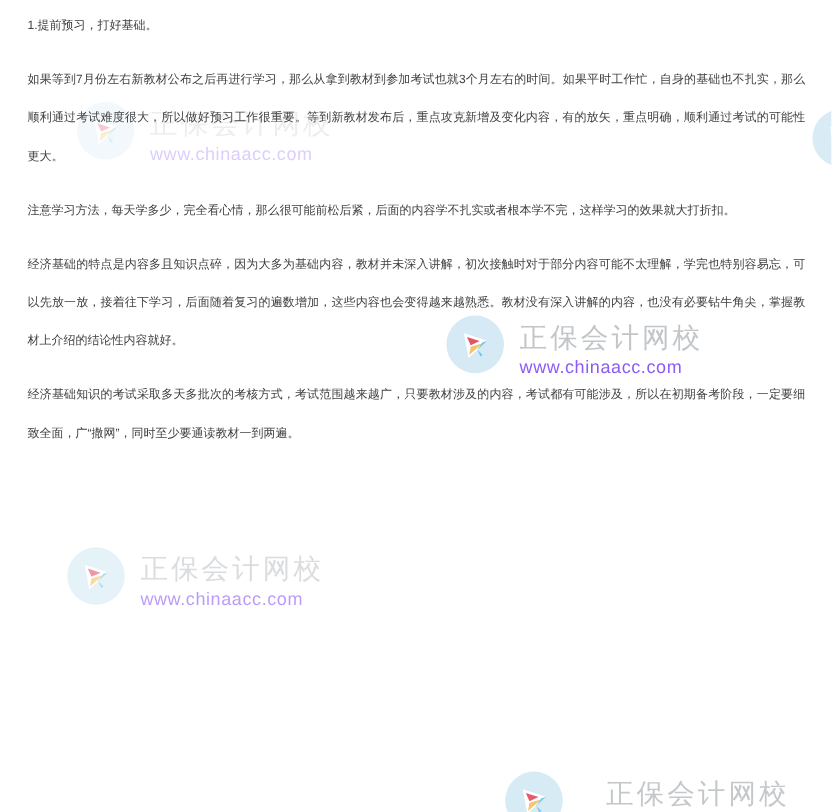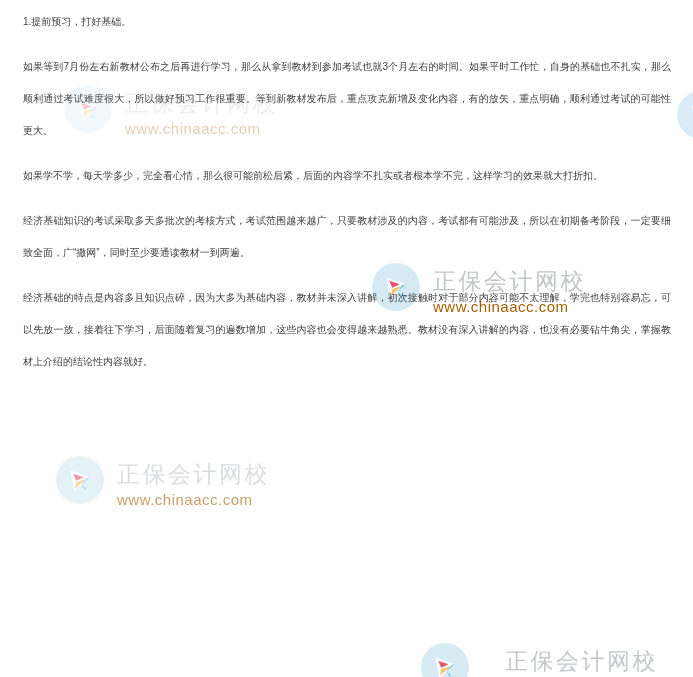--- a/index.html
+++ b/index.html
@@ -50,21 +50,21 @@
   .wm-textcol { margin-top: 5px; }
   .wm-brand {
     font-size: 23px;
     letter-spacing: 2.5px;
     color: #c2c6c9;
     line-height: 26px;
   }
   .wm-url {
     font-size: 15px;
     letter-spacing: 0.5px;
-    color: #a16207;
+    color: #8b5cf6;
     line-height: 17px;
     margin-top: 4px;
   }
   .wm1 { left: 64px;  top: 85px;  opacity: 0.30; }
   .wm2 { left: 372px; top: 263px; opacity: 1; }
   .wm3 { left: 56px;  top: 456px; opacity: 0.60; }
   .wm4 { left: 421px; top: 643px; opacity: 0.95; }
   .wm5 { left: 677px; top: 91px;  opacity: 0.90; }
 </style>
 </head>
@@ -144,18 +144,18 @@
     <path d="M18 27 L34 22.5 L16 38 Z" fill="#f2be5a" opacity="0.9"></path>
     <path d="M34 21 L40 19 L26 32 Z" fill="#5bc0e8" opacity="0.9"></path>
     <path d="M27 31 L34 38 L31 40 Z" fill="#5bc0e8" opacity="0.8"></path>
   </svg>
 </div>
   </div>
 
   <div class="content">
     <p>1.提前预习，打好基础。</p>
     <p>如果等到7月份左右新教材公布之后再进行学习，那么从拿到教材到参加考试也就3个月左右的时间。如果平时工作忙，自身的基础也不扎实，那么顺利通过考试难度很大，所以做好预习工作很重要。等到新教材发布后，重点攻克新增及变化内容，有的放矢，重点明确，顺利通过考试的可能性更大。</p>
-    <p>如果学不学，每天学多少，完全看心情，那么很可能前松后紧，后面的内容学不扎实或者根本学不完，这样学习的效果就大打折扣。</p>
+    <p>注意学习方法，每天学多少，完全看心情，那么很可能前松后紧，后面的内容学不扎实或者根本学不完，这样学习的效果就大打折扣。</p>
+    <p>经济基础的特点是内容多且知识点碎，因为大多为基础内容，教材并未深入讲解，初次接触时对于部分内容可能不太理解，学完也特别容易忘，可以先放一放，接着往下学习，后面随着复习的遍数增加，这些内容也会变得越来越熟悉。教材没有深入讲解的内容，也没有必要钻牛角尖，掌握教材上介绍的结论性内容就好。</p>
     <p>经济基础知识的考试采取多天多批次的考核方式，考试范围越来越广，只要教材涉及的内容，考试都有可能涉及，所以在初期备考阶段，一定要细致全面，广“撒网”，同时至少要通读教材一到两遍。</p>
-    <p>经济基础的特点是内容多且知识点碎，因为大多为基础内容，教材并未深入讲解，初次接触时对于部分内容可能不太理解，学完也特别容易忘，可以先放一放，接着往下学习，后面随着复习的遍数增加，这些内容也会变得越来越熟悉。教材没有深入讲解的内容，也没有必要钻牛角尖，掌握教材上介绍的结论性内容就好。</p>
   </div>
 
 </div>
 
 </body></html>

